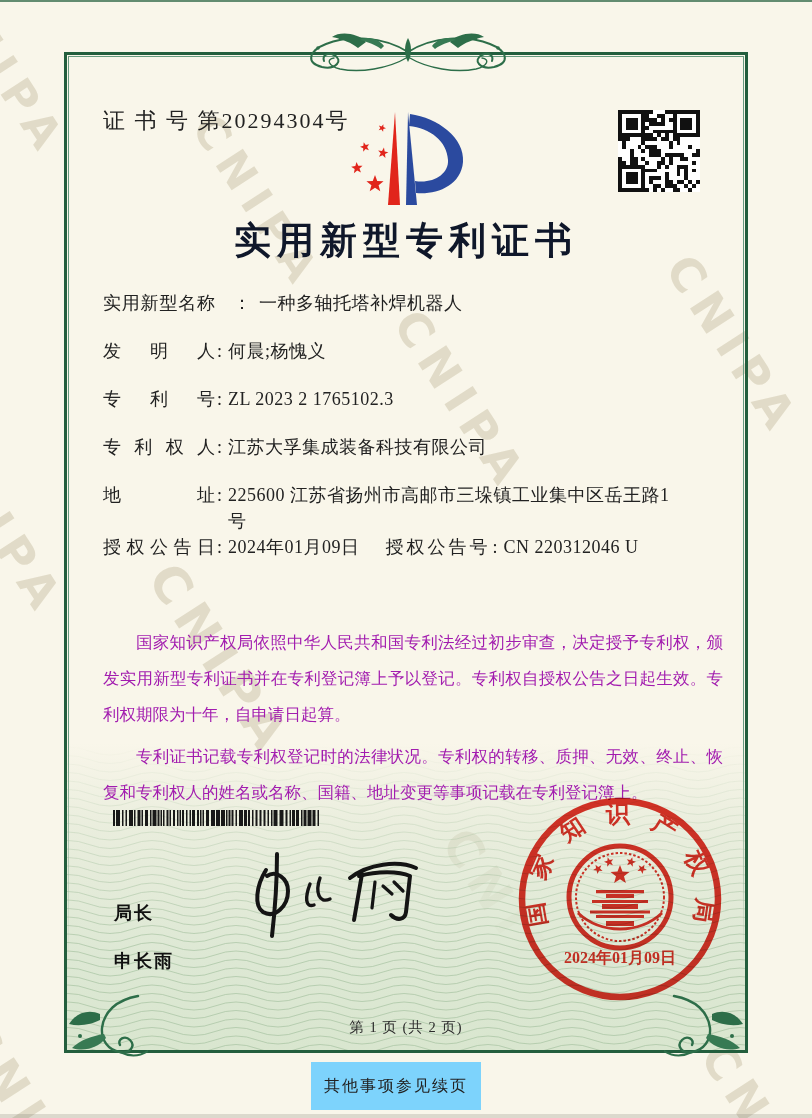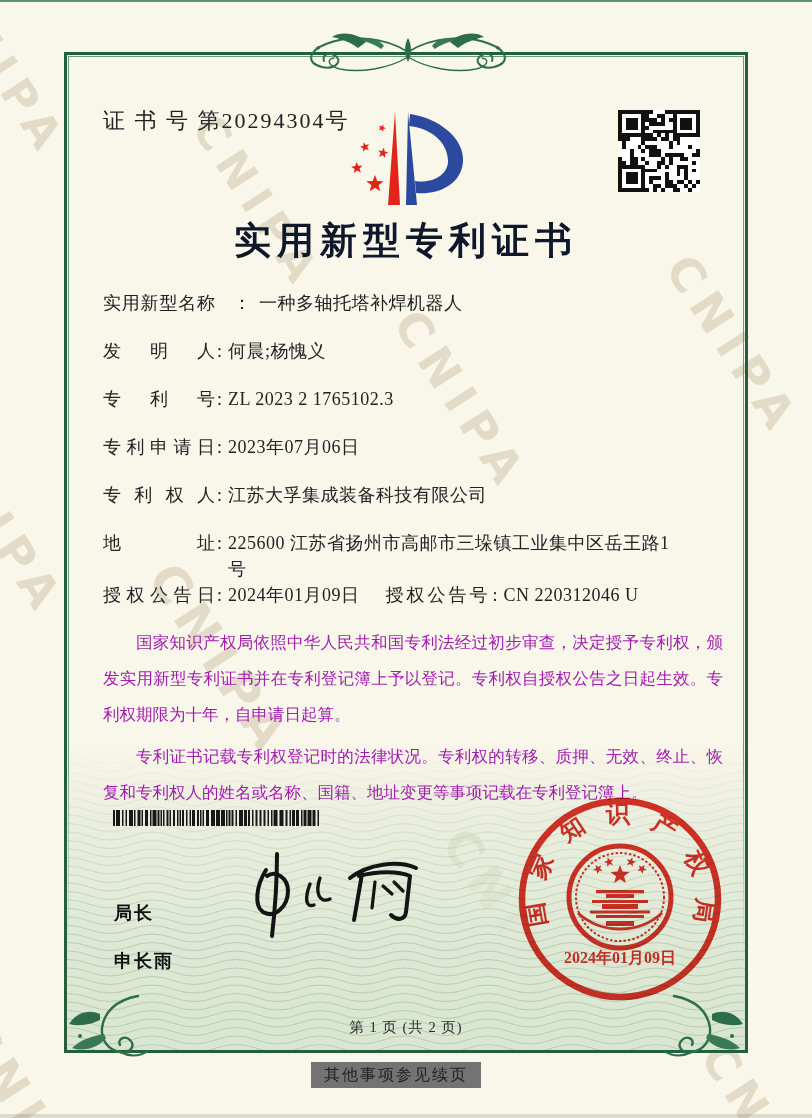--- a/index.html
+++ b/index.html
@@ -58,21 +58,21 @@
 
   .signer { position:absolute; left:114px; top:877px; font-family:"DejaVu Sans","Liberation Sans",sans-serif; font-size:18px; font-weight:600; color:#111; }
   .signer div { margin-bottom:14px; letter-spacing:2px;margin-top:24px; }
   .signature { position:absolute; left:246px; top:848px; }
 
   .seal { position:absolute; left:508px; top:787px; opacity:.93; mix-blend-mode:multiply; }
 
   .page-indicator { position:absolute; left:64px; top:1018px; width:684px; text-align:center; font-size:14.5px; color:#2c2c2c; letter-spacing:1px; }
 
   .cont-box {
-    position:absolute; left:311px; top:1062px; width:170px; height:26px; background:#737373;
+    position:absolute; left:311px; top:1062px; width:170px; height:48px; background:#7dd3fc;
     display:flex; align-items:center; justify-content:center; font-size:16px; letter-spacing:2px; color:#222;
   }
 </style>
 </head>
 <body>
 
 <div class="page">
   <div class="top-edge"></div>
   <div id="wm-layer">
       <span class="wm" style="left: -30px; top: -28px; font-size: 44px;">CNIPA</span>
@@ -404,21 +404,20 @@
         <rect x="18" y="20" width="1" height="1"></rect>
       </g>
   </svg>
 
   <div class="title">实用新型专利证书</div>
 
   <div class="fields" id="fields">
       <div class="frow"><span class="flabel">实用新型名称</span><span class="fcolon wide">：</span><span class="fvalue">一种多轴托塔补焊机器人</span></div>
       <div class="frow"><span class="flabel">发明人</span><span class="fcolon">:</span><span class="fvalue">何晨;杨愧义</span></div>
       <div class="frow"><span class="flabel">专利号</span><span class="fcolon">:</span><span class="fvalue">ZL 2023 2 1765102.3</span></div>
-      <div class="frow"><span class="flabel">专利申请日</span><span class="fcolon">:</span><span class="fvalue">2023年07月06日</span></div>
       <div class="frow"><span class="flabel">专利权人</span><span class="fcolon">:</span><span class="fvalue">江苏大孚集成装备科技有限公司</span></div>
       <div class="frow"><span class="flabel">地址</span><span class="fcolon">:</span><span class="fvalue addr">225600 江苏省扬州市高邮市三垛镇工业集中区岳王路1号</span></div>
       <div class="frow"><span class="flabel">授权公告日</span><span class="fcolon">:</span><span class="fvalue">2024年01月09日</span><span class="group2"><span style="letter-spacing: 3px;">授权公告号</span><span class="fcolon">:</span><span class="fvalue">CN 220312046 U</span></span></div>
     </div>
 
   <div class="paras" id="paras">
       <p>国家知识产权局依照中华人民共和国专利法经过初步审查，决定授予专利权，颁发实用新型专利证书并在专利登记簿上予以登记。专利权自授权公告之日起生效。专利权期限为十年，自申请日起算。</p>
       <p>专利证书记载专利权登记时的法律状况。专利权的转移、质押、无效、终止、恢复和专利权人的姓名或名称、国籍、地址变更等事项记载在专利登记簿上。</p>
     </div>
 

